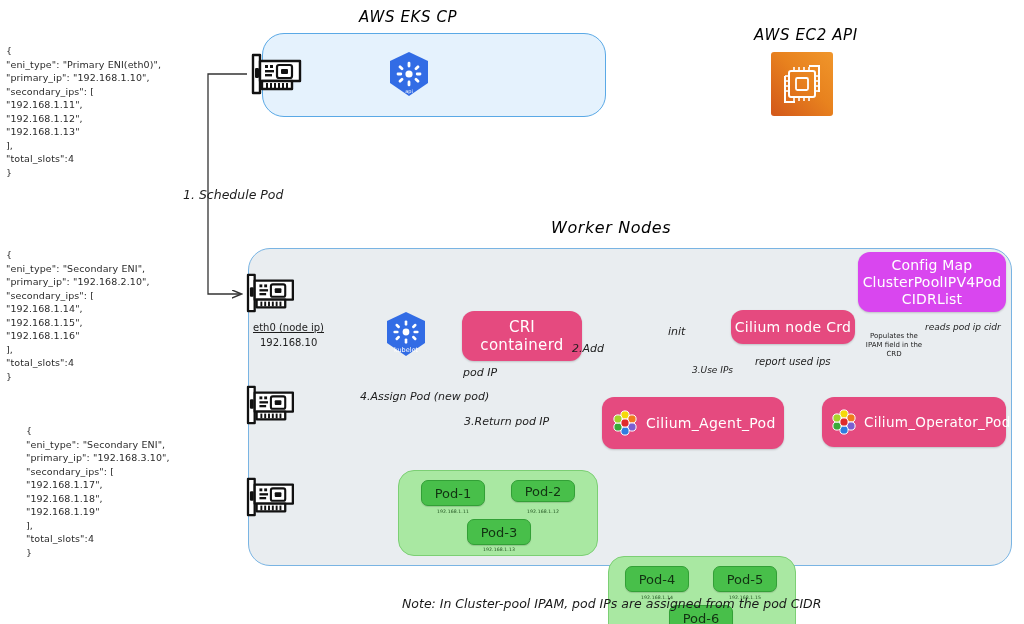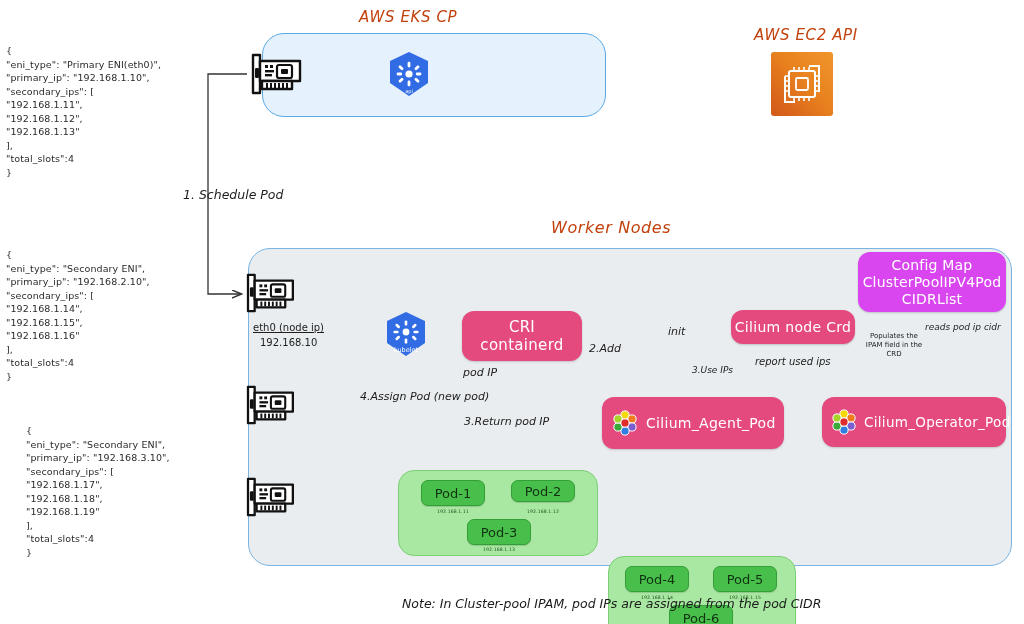--- a/index.html
+++ b/index.html
@@ -23,21 +23,21 @@
     font-size: 9.5px;
     line-height: 13.5px;
     color: #2b2b2b;
     white-space: pre;
     letter-spacing: 0.1px;
   }
 
   
   .title {
     font-size: 15px;
-    color: #c2410c;
+    color: #000000;
     font-style: italic;
     letter-spacing: 0.6px;
     white-space: nowrap;
   }
   .title-big { font-size: 16px; }
 
   
   .panel-blue {
     background: #e5f2fd;
     border: 1.6px solid #5aa9e6;
@@ -433,21 +433,21 @@
         <circle cx="22" cy="19" r="4.1" fill="#7b5fd1" stroke="#fff" stroke-width="1"></circle>
         <circle cx="15" cy="23" r="4.1" fill="#2f7de1" stroke="#fff" stroke-width="1"></circle>
         <circle cx="8" cy="19" r="4.1" fill="#3aa93a" stroke="#fff" stroke-width="1"></circle>
         <circle cx="8" cy="11" r="4.1" fill="#a7d32a" stroke="#fff" stroke-width="1"></circle>
         <circle cx="15" cy="15" r="4.1" fill="#e02b2b" stroke="#fff" stroke-width="1"></circle>
       </svg>
     </span>
     <span style="margin-left:36px;">Cilium_Agent_Pod</span>
   </div>
 
-  <div class="abs lbl" style="left:589px; top:342px;">2.Add</div>
+  <div class="abs lbl" style="left:572px; top:342px;">2.Add</div>
 
   <div class="abs lbl" style="left:464px; top:415px;">3.Return pod IP</div>
 
   <div class="abs lbl" style="left:360px; top:390px;">4.Assign Pod (new pod)</div>
 
   <div class="abs lbl" style="left:463px; top:366px;">pod IP</div>
 
   <div class="abs lbl" style="left:668px; top:325px;">init</div>
 
   <div class="abs lbl lbl-sm" style="left:692px; top:365px;">3.Use IPs</div>

